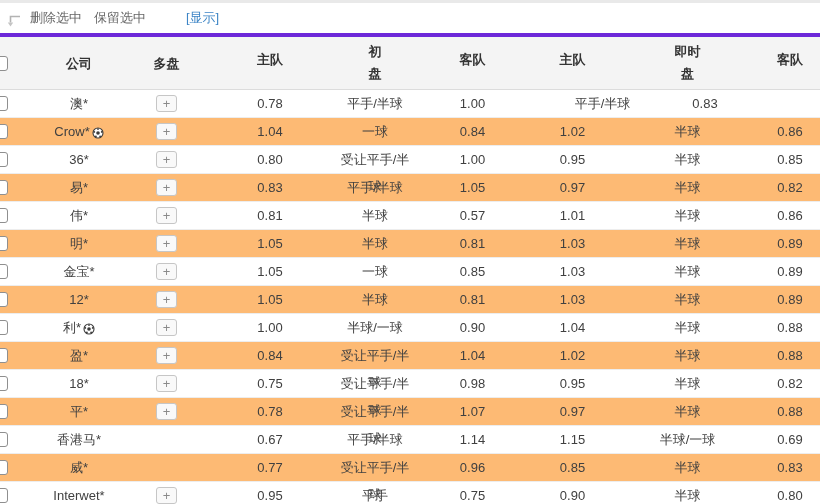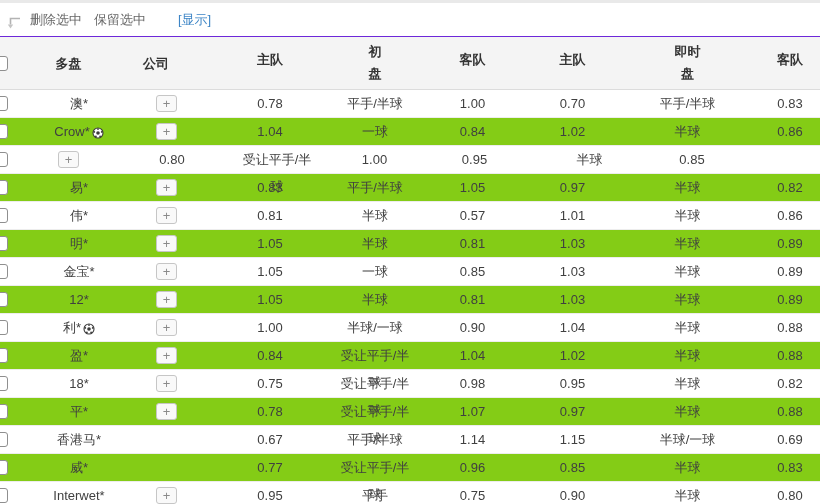--- a/index.html
+++ b/index.html
@@ -12,31 +12,31 @@
     font-size: 13px;
     color: #404040;
     background: #fff;
   }
   .top-strip { height: 3px; background: #e9e9e9; }
 
   
   .toolbar {
     height: 34px;
     display: flex; align-items: center;
-    border-bottom: 1px solid #6d28d9;
+    border-bottom: 4px solid #6d28d9;
     padding-left: 5px;
     background: #fff;
   }
   .toolbar .corner-icon { width: 16px; height: 16px; margin-right: 9px; transform: translateY(2px); }
   .tool-btn {
     background: none; border: none; color: #666;
     font-family: inherit; font-size: 13px; cursor: pointer;
     margin-right: 12px; padding: 0;
   }
-  .show-link { color: #3d85c6; text-decoration: none; margin-left: 20px; cursor: pointer; }
+  .show-link { color: #3d85c6; text-decoration: none; margin-left: 28px; cursor: pointer; }
 
   
   .cell { text-align: center; }
   .c-cb      { width: 30px;  text-align: left; }
   .c-company { width: 98px;  }
   .c-multi   { width: 77px;  }
   .c-h1      { width: 130px; }
   .c-p1      { width: 80px;  }
   .c-a1      { width: 115px; }
   .c-h2      { width: 85px;  }
@@ -58,21 +58,21 @@
   .thead .low div { line-height: 16px; }
   .thead .c-cb { display: flex; align-items: center; }
 
   
   .row {
     display: flex; height: 28px;
     border-bottom: 1px solid #ededed;
     background: #fff;
     align-items: center;
   }
-  .row.alt { background: #84cc16; }
+  .row.alt { background: #fdba74; }
   .row .cell { line-height: 27px; height: 27px; }
   .row .c-cb, .row .c-multi { display: flex; align-items: center; }
   .row .c-multi { justify-content: center; }
 
   .cb {
     appearance: none; -webkit-appearance: none;
     width: 15px; height: 15px;
     border: 1px solid #8f8f8f; border-radius: 3px;
     background: #fff; margin-left: -7px; cursor: pointer;
     flex: none;
@@ -102,22 +102,22 @@
     </span>
     <button class="tool-btn">删除选中</button>
     <button class="tool-btn">保留选中</button>
     <a class="show-link" href="#">[显示]</a>
   </div>
 
   <div class="thead">
     <div class="cell c-cb">
       <input type="checkbox" class="cb" style="">
     </div>
+    <div class="cell c-company mid">公司</div>
     <div class="cell c-multi mid">多盘</div>
-    <div class="cell c-company mid">公司</div>
     <div class="cell c-h1 low">
       <div>主队</div>
     </div>
     <div class="cell c-p1 stack">
       <div>初</div>
       <div>盘</div>
     </div>
     <div class="cell c-a1 low">
       <div>客队</div>
     </div>
@@ -142,21 +142,20 @@
       <span class="company-wrap">
         <span>澳*</span>
       </span>
     </div>
     <div class="cell c-multi">
       <button class="plus-btn">+</button>
     </div>
     <div class="cell c-h1">0.78</div>
     <div class="cell c-p1">平手/半球</div>
     <div class="cell c-a1">1.00</div>
-    <div class="cell c-h2">0.70</div>
     <div class="cell c-p2">平手/半球</div>
     <div class="cell c-a2">0.83</div>
   </div>
 
   <div class="row alt">
     <div class="cell c-cb">
       <input type="checkbox" class="cb" style="">
     </div>
     <div class="cell c-company">
       <span class="company-wrap">
@@ -182,20 +181,25 @@
     <div class="cell c-a1">0.84</div>
     <div class="cell c-h2">1.02</div>
     <div class="cell c-p2">半球</div>
     <div class="cell c-a2">0.86</div>
   </div>
 
   <div class="row">
     <div class="cell c-cb">
       <input type="checkbox" class="cb" style="">
     </div>
+    <div class="cell c-company">
+      <span class="company-wrap">
+        <span>36*</span>
+      </span>
+    </div>
     <div class="cell c-multi">
       <button class="plus-btn">+</button>
     </div>
     <div class="cell c-h1">0.80</div>
     <div class="cell c-p1">受让平手/半球</div>
     <div class="cell c-a1">1.00</div>
     <div class="cell c-h2">0.95</div>
     <div class="cell c-p2">半球</div>
     <div class="cell c-a2">0.85</div>
   </div>

